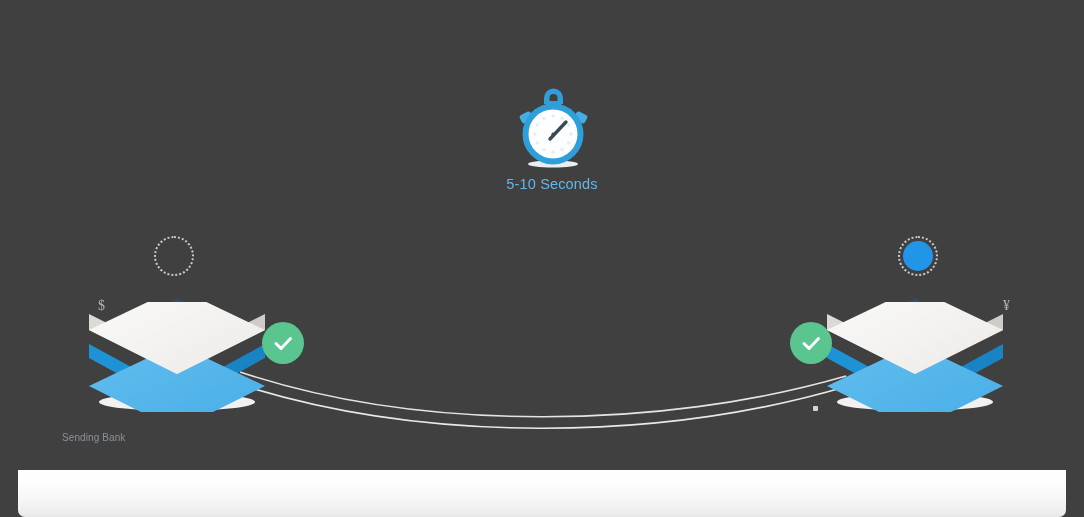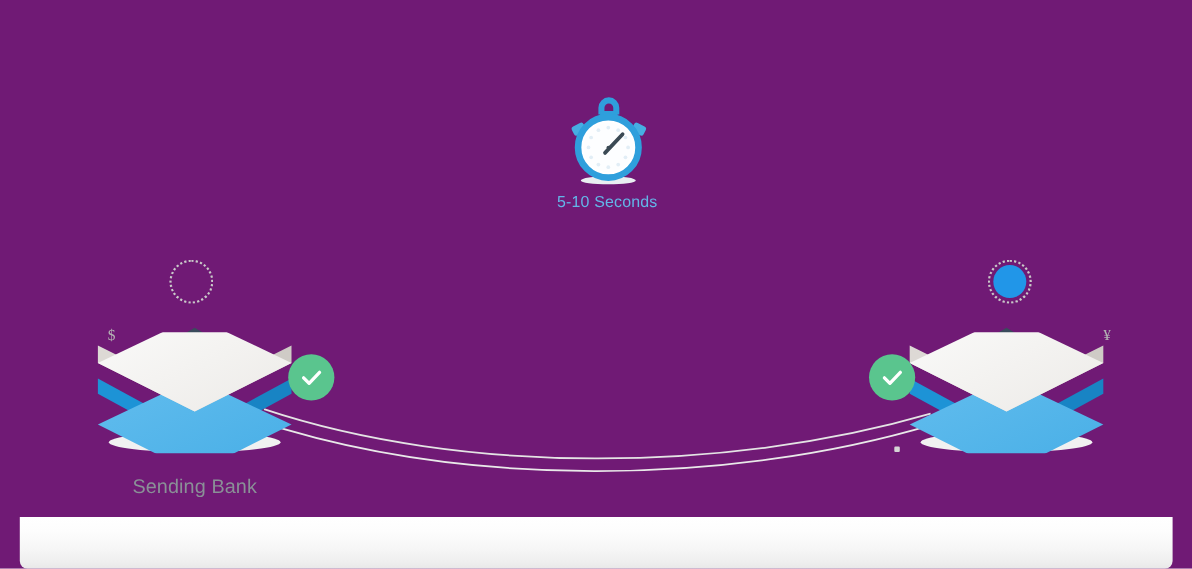--- a/index.html
+++ b/index.html
@@ -11,21 +11,21 @@
     height: 517px;
     overflow: hidden;
     background: #ffffff;
     font-family: "Liberation Sans", "DejaVu Sans", sans-serif;
   }
 
   #stage {
     position: relative;
     width: 1084px;
     height: 517px;
-    background: #701a75;
+    background: #404040;
   }
 
   
   #bottom-band {
     position: absolute;
     left: 18px;
     right: 18px;
     bottom: 0px;
     height: 47px;
     background: linear-gradient(to bottom, #ffffff 0%, #fdfdfd 28%, #f6f6f6 62%, #eeeeee 88%, #e8e8e8 100%);
@@ -114,22 +114,22 @@
     font-family: "Liberation Serif", "DejaVu Serif", serif;
   }
   #currency-left  { left: 36px; }
   #currency-right { right: 20px; }
 
   .node-label {
     position: absolute;
     left: 0;
     right: 0;
     top: 140px;
-    text-align: center;
-    font-size: 18px;
+    text-align: left;
+    font-size: 10px;
     color: #8a9097;
     letter-spacing: 0.1px;
   }
 
   
   .check-badge {
     position: absolute;
     width: 42px;
     height: 42px;
     border-radius: 50%;

